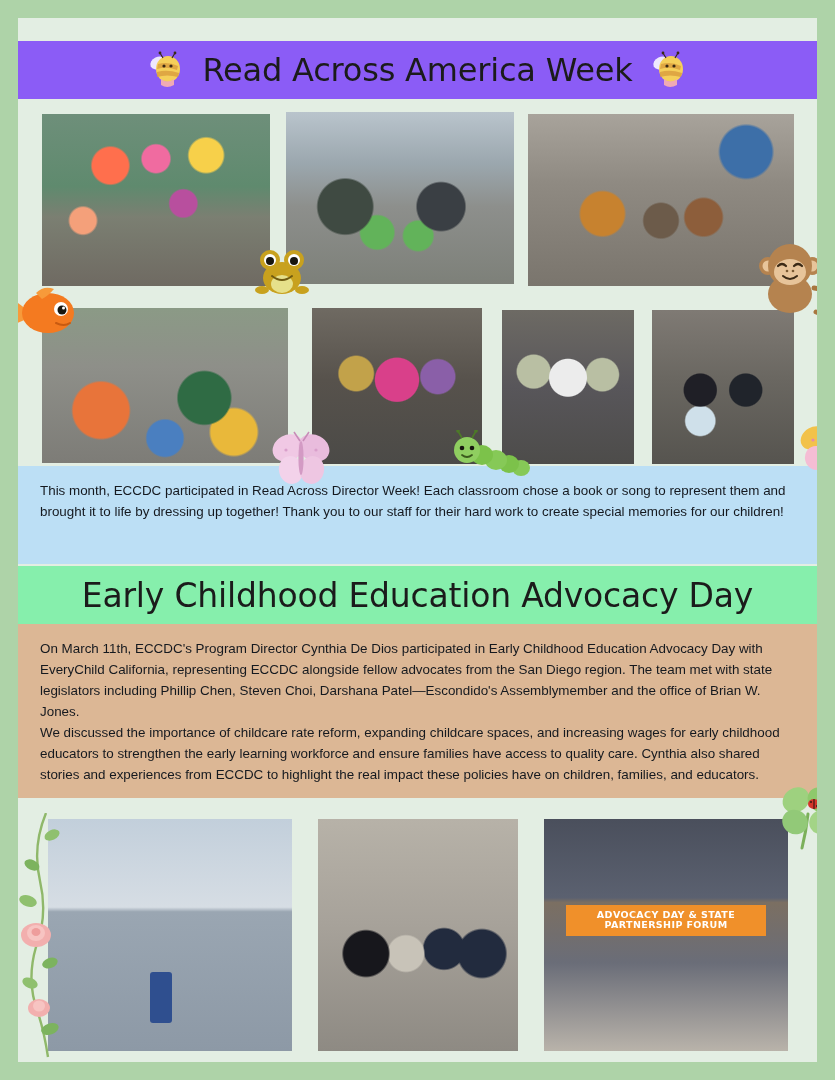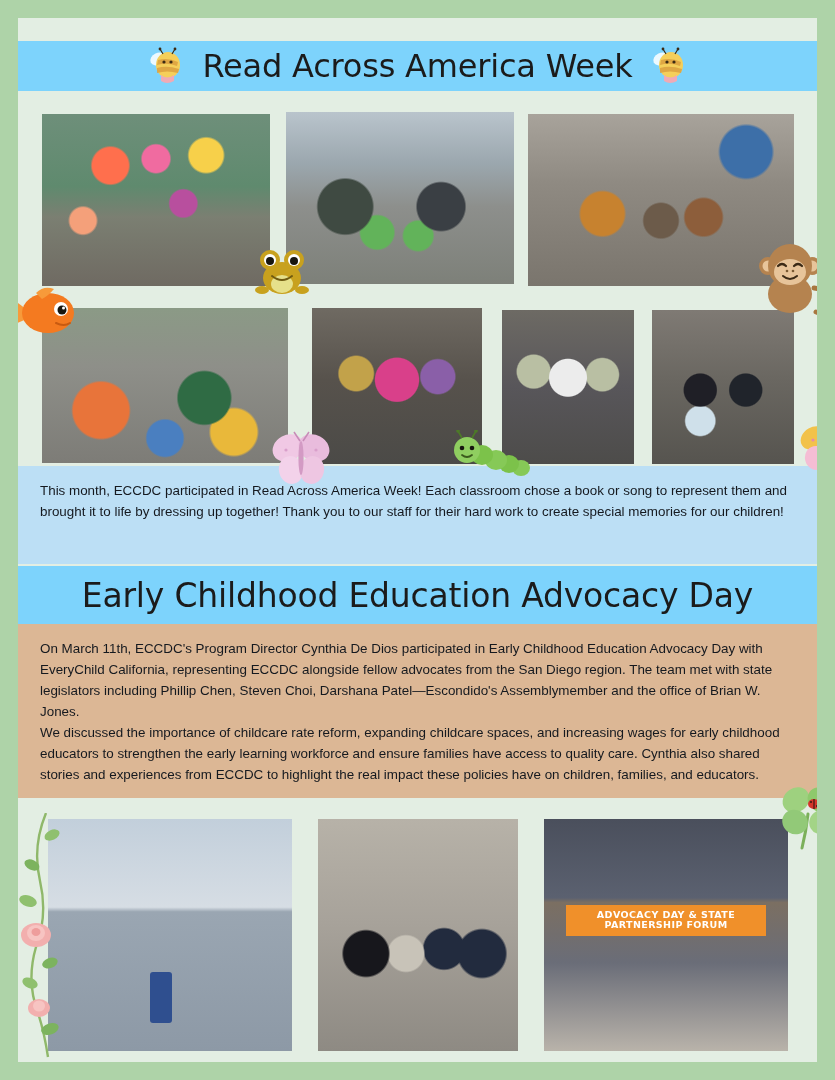--- a/index.html
+++ b/index.html
@@ -26,22 +26,22 @@
   
   .banner {
     position: absolute;
     left: 0;
     width: 799px;
     display: flex;
     align-items: center;
     justify-content: center;
     gap: 14px;
   }
-  .banner-blue { top: 23px; height: 50px; background: #7dd3fc; }
-  .banner-peach { top: 548px; height: 58px; background: #7dd3fc; }
+  .banner-blue { top: 23px; height: 58px; background: #8b5cf6; }
+  .banner-peach { top: 548px; height: 58px; background: #86efac; }
 
   .banner-title {
     font-family: "DejaVu Sans", sans-serif;
     font-size: 32px;
     font-weight: 400;
     color: #1b1b1b;
     letter-spacing: -0.2px;
     white-space: nowrap;
   }
   .banner-peach .banner-title { font-size: 33px; }
@@ -252,21 +252,21 @@
     <span class="ph-inner img-girl-wings-pink"></span>
   </div>
   <div class="photo p6">
     <span class="ph-inner img-girl-wings-white"></span>
   </div>
   <div class="photo p7">
     <span class="ph-inner img-two-girls"></span>
   </div>
 
   <div class="textblock tb-blue">
-    <p>This month, ECCDC participated in Read Across America Week! Each classroom chose a book or song to represent them and brought it to life by dressing up together! Thank you to our staff for their hard work to create special memories for our children!</p>
+    <p>This month, ECCDC participated in Read Across Director Week! Each classroom chose a book or song to represent them and brought it to life by dressing up together! Thank you to our staff for their hard work to create special memories for our children!</p>
   </div>
 
   <div class="banner banner-peach">
     <span class="banner-title">Early Childhood Education Advocacy Day</span>
   </div>
 
   <div class="textblock tb-peach">
     <p>On March 11th, ECCDC's Program Director Cynthia De Dios participated in Early Childhood Education Advocacy Day with EveryChild California, representing ECCDC alongside fellow advocates from the San Diego region. The team met with state legislators including Phillip Chen, Steven Choi, Darshana Patel—Escondido's Assemblymember and the office of Brian W. Jones.</p>
     <p>We discussed the importance of childcare rate reform, expanding childcare spaces, and increasing wages for early childhood educators to strengthen the early learning workforce and ensure families have access to quality care. Cynthia also shared stories and experiences from ECCDC to highlight the real impact these policies have on children, families, and educators.</p>
   </div>

